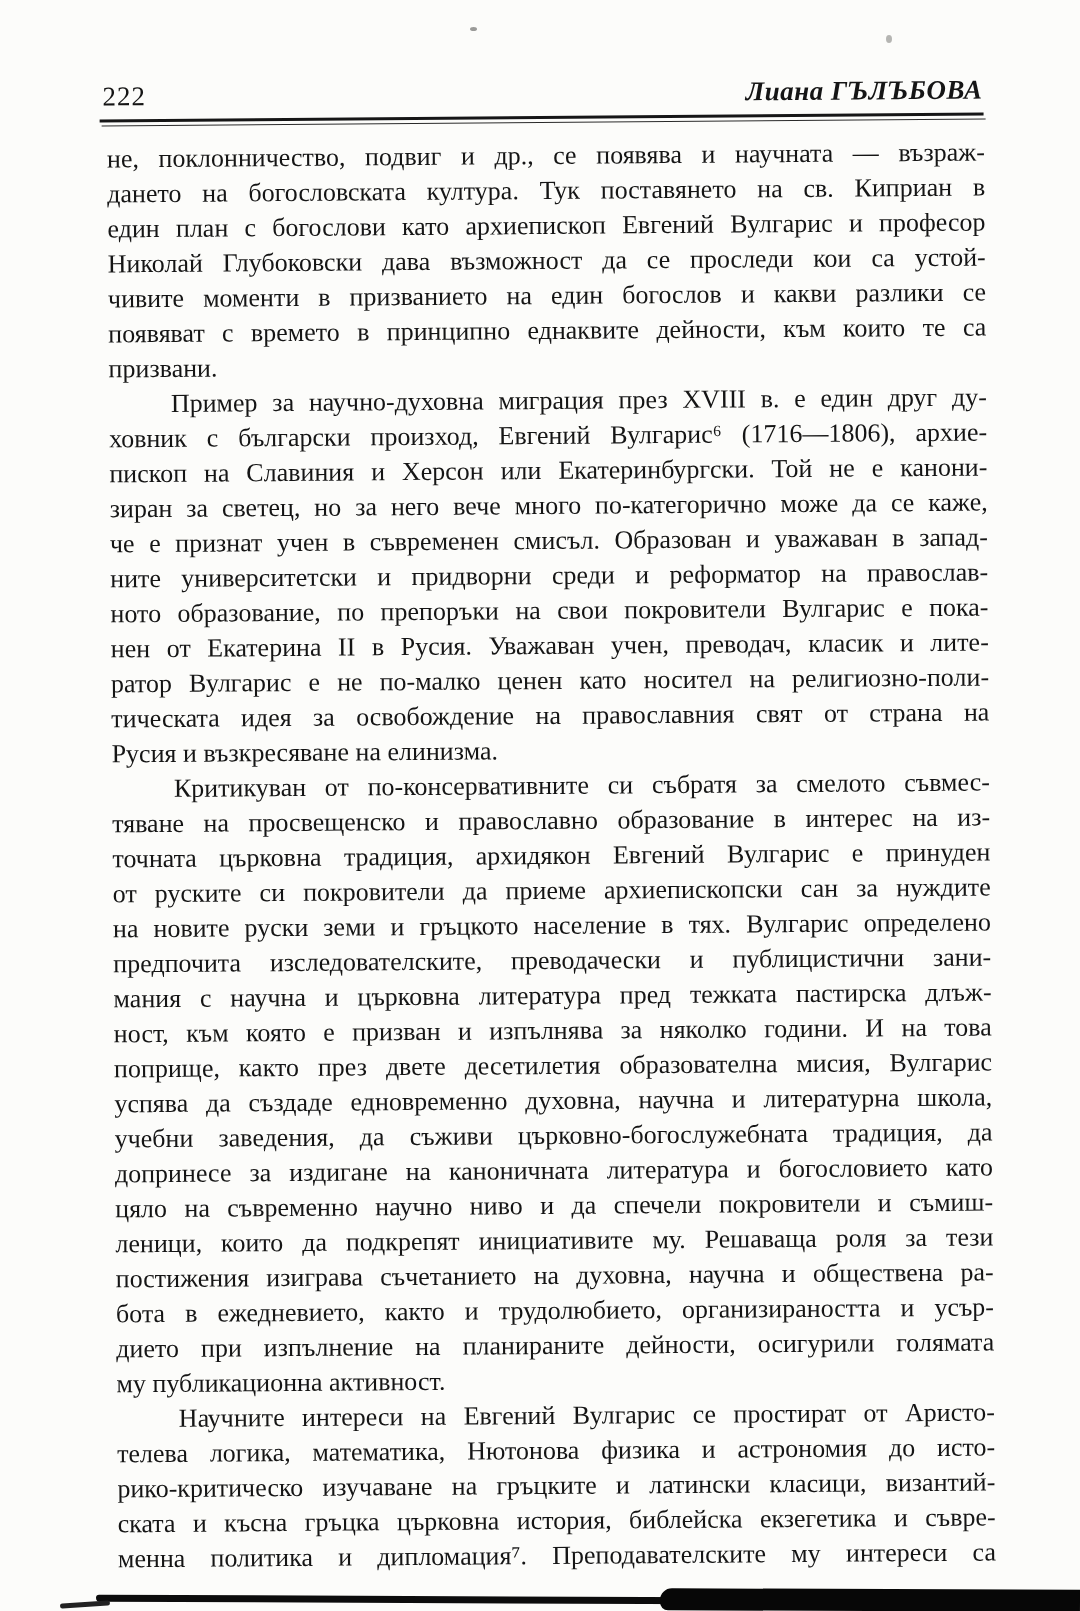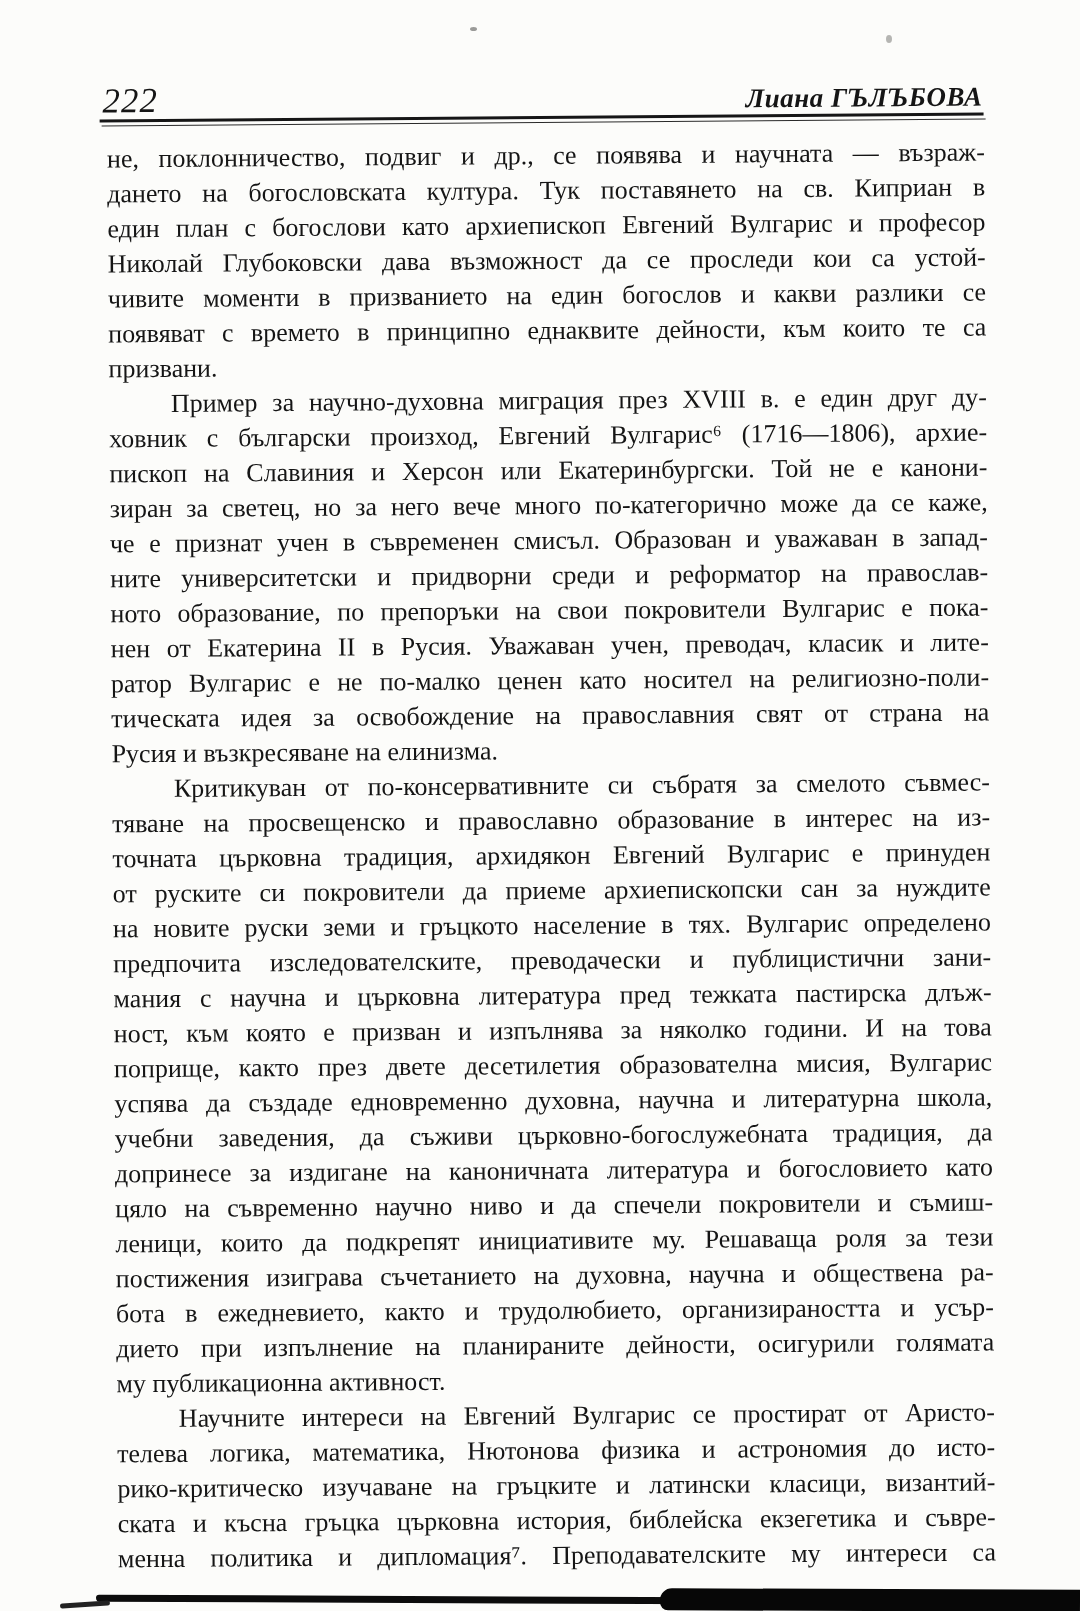--- a/index.html
+++ b/index.html
@@ -24,23 +24,22 @@
   .header-row {
     position: absolute;
     top: 78px;
     left: 108px;
     width: 880px;
     display: flex;
     justify-content: space-between;
     align-items: baseline;
   }
   .page-num {
-    font-size: 35px;
+    font-size: 27px;
     letter-spacing: 1px;
-    font-style: italic;
   }
   .author {
     font-size: 27px;
     font-style: italic;
     font-weight: bold;
     letter-spacing: 0.5px;
   }
   .header-rule {
     position: absolute;
     top: 116px;

